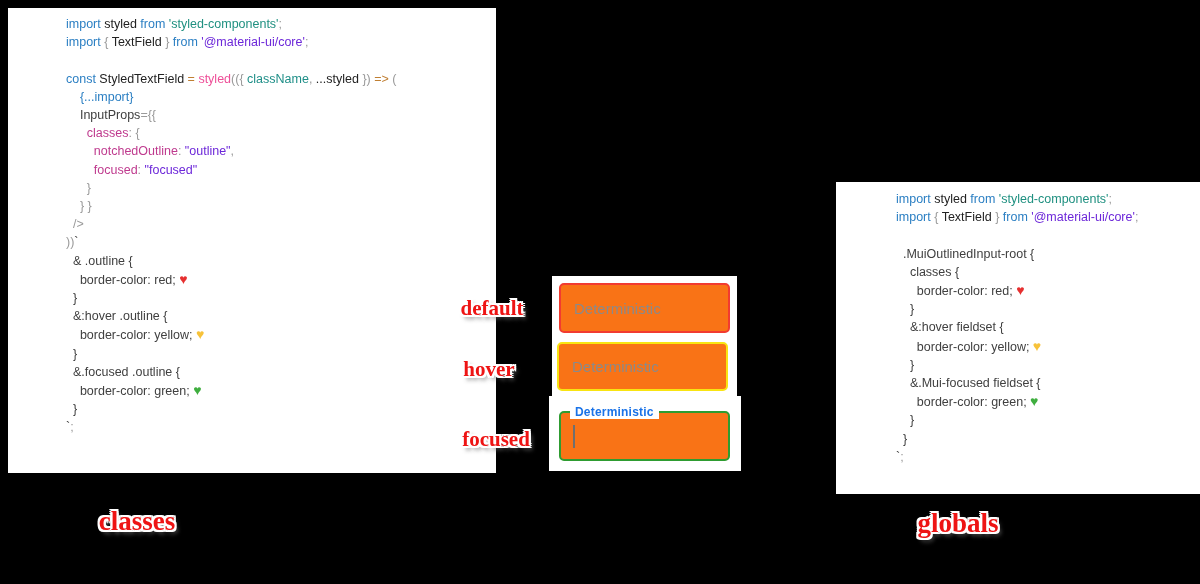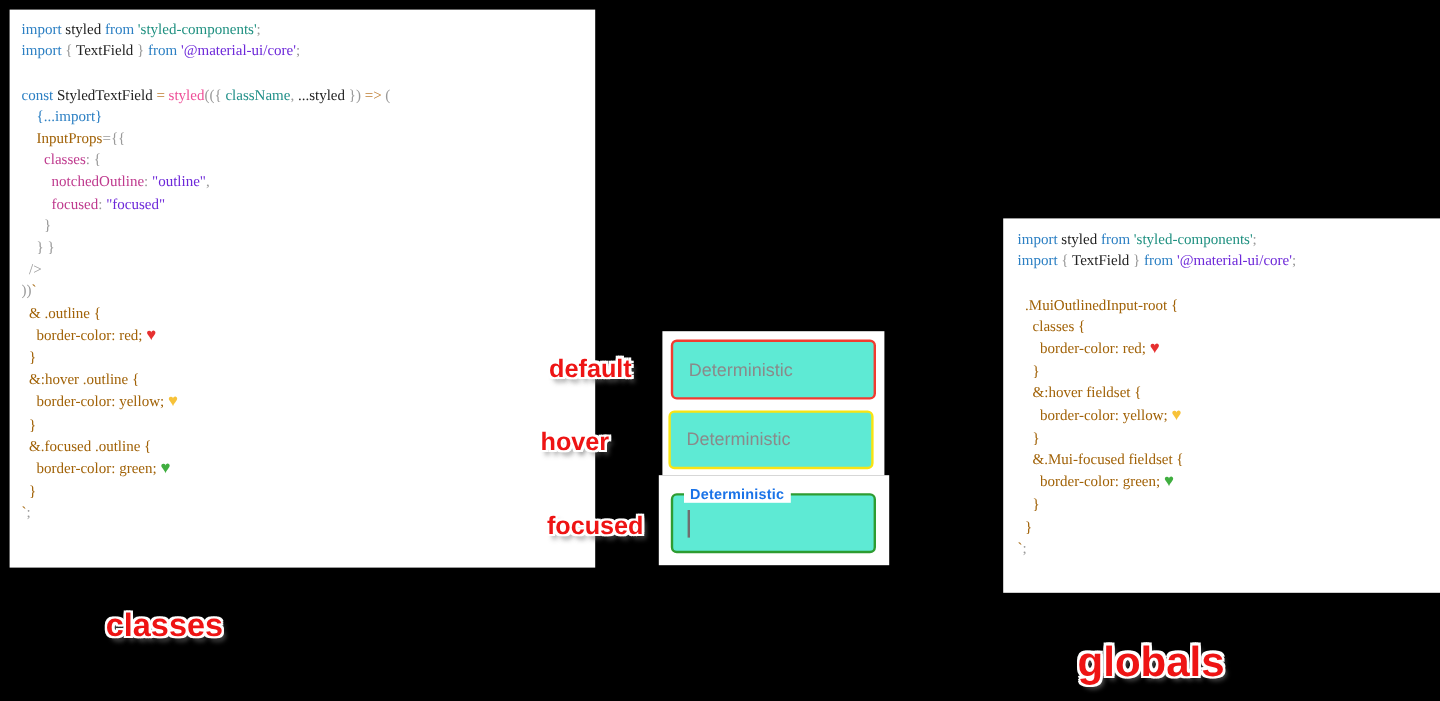--- a/index.html
+++ b/index.html
@@ -3,68 +3,68 @@
 <meta charset="utf-8">
 <style>
   html,body{margin:0;padding:0;background:#000;}
   .stage{position:relative;width:1200px;height:584px;background:#000;overflow:hidden;
          font-family:"Liberation Sans",sans-serif;}
 
   
   .code-panel{position:absolute;background:#fff;box-sizing:border-box;}
   .code-panel.left{left:8px;top:8px;width:488px;height:465px;padding:7px 0 0 10px;}
   .code-panel.right{left:836px;top:182px;width:364px;height:312px;padding:8px 0 0 12px;}
-  .cl{white-space:pre;font-family:Liberation Serif, serif;font-size:12.5px;line-height:18.2px;}
+  .cl{white-space:pre;font-family:Liberation Sans, sans-serif;font-size:12.5px;line-height:18.2px;margin-left:48px;}
 
   
   .kw{color:#2b7fc3;}        
   .pl{color:#222222;}        
   .pu{color:#9a9a9a;}        
   .op{color:#c07f33;}        
   .fn{color:#ee4f98;}        
   .tag{color:#e25663;}       
   .key{color:#bf3a8e;}       
   .tl{color:#1f8f88;}        
   .st{color:#1f9080;}        
   .sg{color:#6d28d9;}        
-  .cs{color:#a16207;text-align:center;}        
+  .cs{color:#404040;text-align:center;}        
   .hr{color:#e63030;font-size:14px;}
   .hy{color:#f7c239;font-size:14px;}
   .hg{color:#3fae3f;font-size:14px;}
 
   
   .mid-panel{position:absolute;background:#fff;}
   .mid-panel.narrow{left:552px;top:276px;width:185px;height:120px;}
   .mid-panel.wide{left:549px;top:396px;width:192px;height:75px;}
 
   
-  .tf{position:absolute;box-sizing:border-box;border-radius:5px;background:#5eead4;}
+  .tf{position:absolute;box-sizing:border-box;border-radius:5px;background:#f97316;}
   .tf input{position:absolute;left:0;top:0;width:100%;height:100%;border:none;outline:none;
             background:transparent;padding:0 0 0 13px;box-sizing:border-box;
             font-family:"Liberation Sans",sans-serif;font-size:15px;color:#333;}
   .tf input::placeholder{color:#8a8a8a;opacity:1;}
   .tf-red{left:559px;top:283px;width:171px;height:50px;border:2px solid #f23b30;}
   .tf-yellow{left:557px;top:342px;width:171px;height:49px;border:2px solid #f9e412;}
   .tf-green{left:559px;top:411px;width:171px;height:50px;border:2px solid #2e9c31;}
   .notch-label{position:absolute;top:-8px;left:9px;padding:0 5px;background:#fff;
                font-family:"Liberation Sans",sans-serif;font-size:12px;font-weight:700;
                color:#1a73e8;letter-spacing:.2px;}
   .caret{position:absolute;left:12px;top:12px;width:2px;height:23px;background:#6f6f6f;}
 
   
   .lbl{position:absolute;color:#ee1414;font-weight:bold;text-align:center;
-       font-family:Liberation Sans, sans-serif;
+       font-family:Liberation Serif, serif;
        text-shadow:-2px -2px 0 #fff,2px -2px 0 #fff,-2px 2px 0 #fff,2px 2px 0 #fff,
                    -2px 0 0 #fff,2px 0 0 #fff,0 -2px 0 #fff,0 2px 0 #fff,
                    3px 4px 4px rgba(110,110,110,.85);}
   .lbl-default{left:444px;top:296px;width:96px;font-size:21px;}
-  .lbl-hover{left:431px;top:357px;width:96px;font-size:21px;}
+  .lbl-hover{left:441px;top:357px;width:96px;font-size:21px;}
   .lbl-focused{left:448px;top:427px;width:96px;font-size:21px;}
   .lbl-classes{left:77px;top:506px;width:120px;font-size:27px;}
-  .lbl-globals{left:898px;top:532px;width:120px;font-size:35px;}
+  .lbl-globals{left:898px;top:508px;width:120px;font-size:27px;}
 </style>
 </head>
 <body>
 
 <div class="stage">
 
   <div class="code-panel left">
       <div class="cl"><span class="kw">import</span><span class="pl"> styled </span><span class="kw">from</span><span class="st"> 'styled-components'</span><span class="pu">;</span></div>
       <div class="cl"><span class="kw">import</span><span class="pu"> { </span><span class="pl">TextField</span><span class="pu"> } </span><span class="kw">from</span><span class="sg"> '@material-ui/core'</span><span class="pu">;</span></div>
       <div class="cl">&nbsp;</div>

